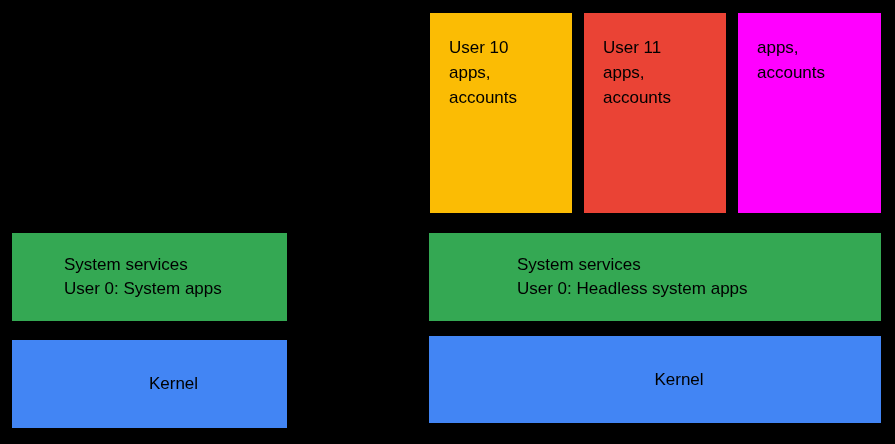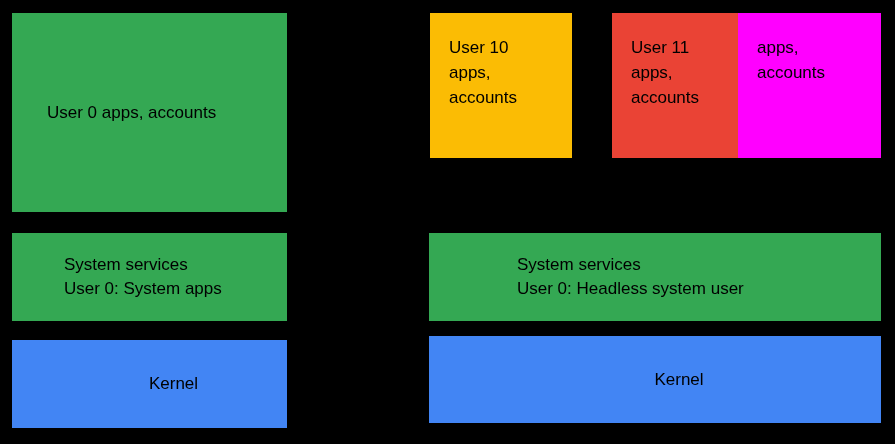--- a/index.html
+++ b/index.html
@@ -35,46 +35,43 @@
     left: 12px; top: 233px; width: 275px; height: 88px;
     display: flex; flex-direction: column; justify-content: center;
     padding-left: 52px;
   }
   .left-kernel {
     left: 12px; top: 340px; width: 275px; height: 88px;
     display: flex; align-items: center; justify-content: center;
   }
   
   .user-box {
-    top: 13px; width: 142px; height: 145px;
+    top: 13px; width: 142px; height: 200px;
     padding: 22px 20px 0 19px;
     line-height: 25px;
   }
   .user-box-0 { left: 430px; }
-  .user-box-1 { left: 584px; margin-left: 28px; }
+  .user-box-1 { left: 584px; }
   .user-box-2 { left: 738px; width: 143px; }
   .right-system-services {
     left: 429px; top: 233px; width: 452px; height: 88px;
     display: flex; flex-direction: column; justify-content: center;
     padding-left: 88px;
   }
   .right-kernel {
     left: 429px; top: 336px; width: 452px; height: 87px;
     display: flex; align-items: center; justify-content: center;
   }
   .line { white-space: nowrap; }
 </style>
 </head>
 <body>
 
 <div class="canvas" style="background: rgb(0, 0, 0);">
 
-  <div class="box left-user-apps" style="background: rgb(52, 168, 83);">
-    <span class="line">User 0 apps, accounts</span>
-  </div>
 
   <div class="box left-system-services" style="background: rgb(52, 168, 83);">
     <div class="line">System services</div>
     <div class="line">User 0: System apps</div>
   </div>
 
   <div class="box left-kernel" style="background: rgb(66, 133, 244);">
     <span class="line">Kernel</span>
   </div>
 
@@ -90,20 +87,20 @@
     <div class="line">accounts</div>
   </div>
 
   <div class="box user-box user-box-2" style="background: rgb(255, 0, 255);">
     <div class="line">apps,</div>
     <div class="line">accounts</div>
   </div>
 
   <div class="box right-system-services" style="background: rgb(52, 168, 83);">
     <div class="line">System services</div>
-    <div class="line">User 0: Headless system user</div>
+    <div class="line">User 0: Headless system apps</div>
   </div>
 
   <div class="box right-kernel" style="background: rgb(66, 133, 244);">
     <span class="line">Kernel</span>
   </div>
 
 </div>
 
 </body></html>

